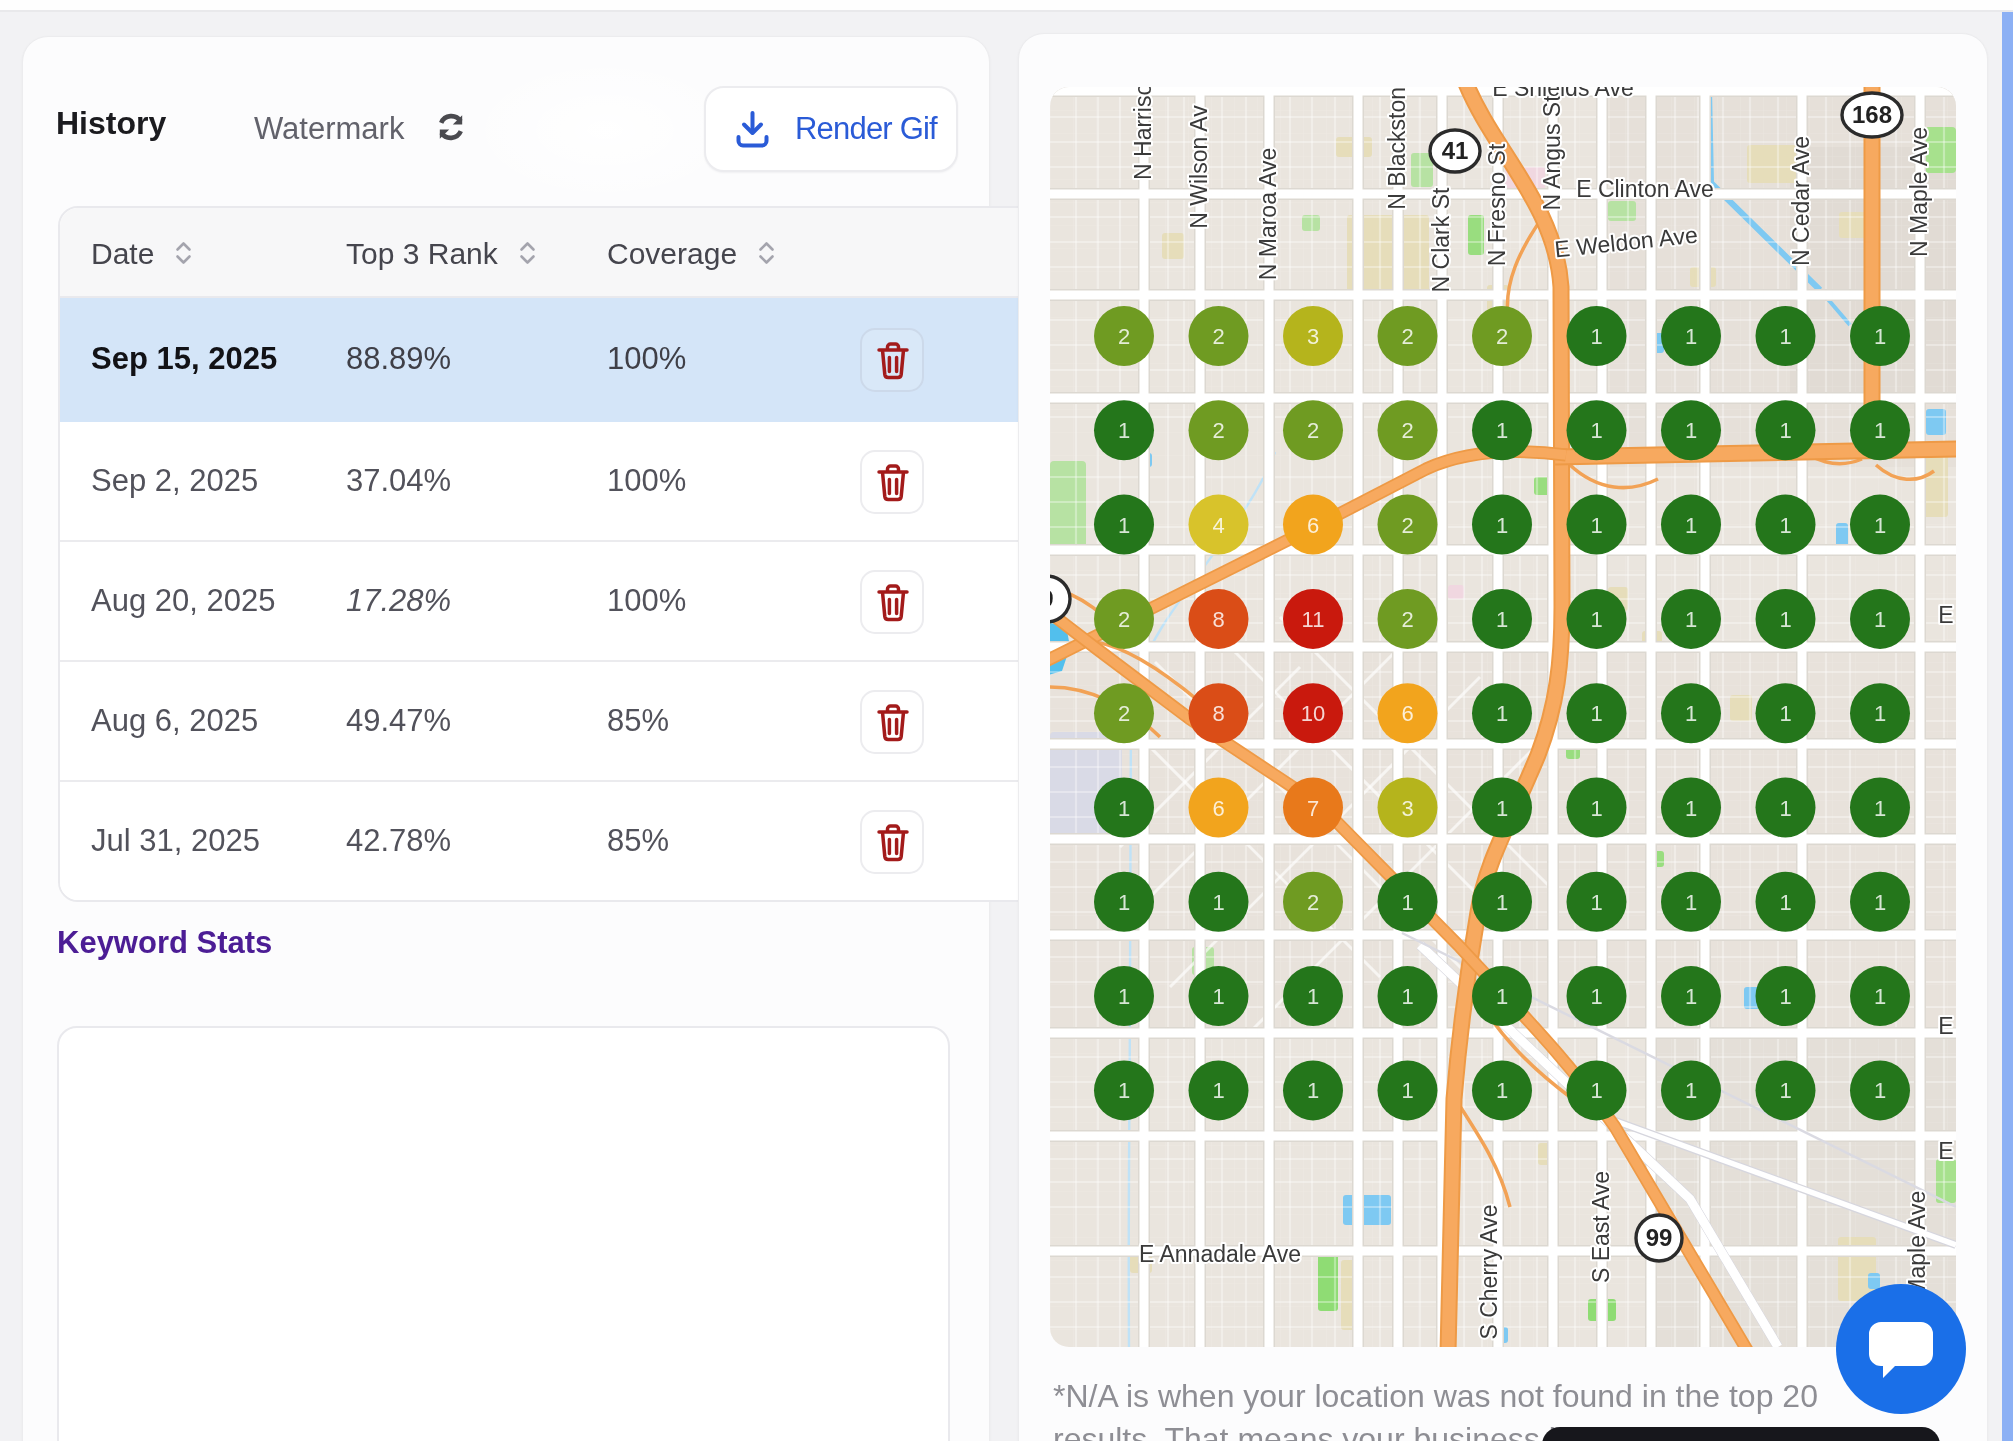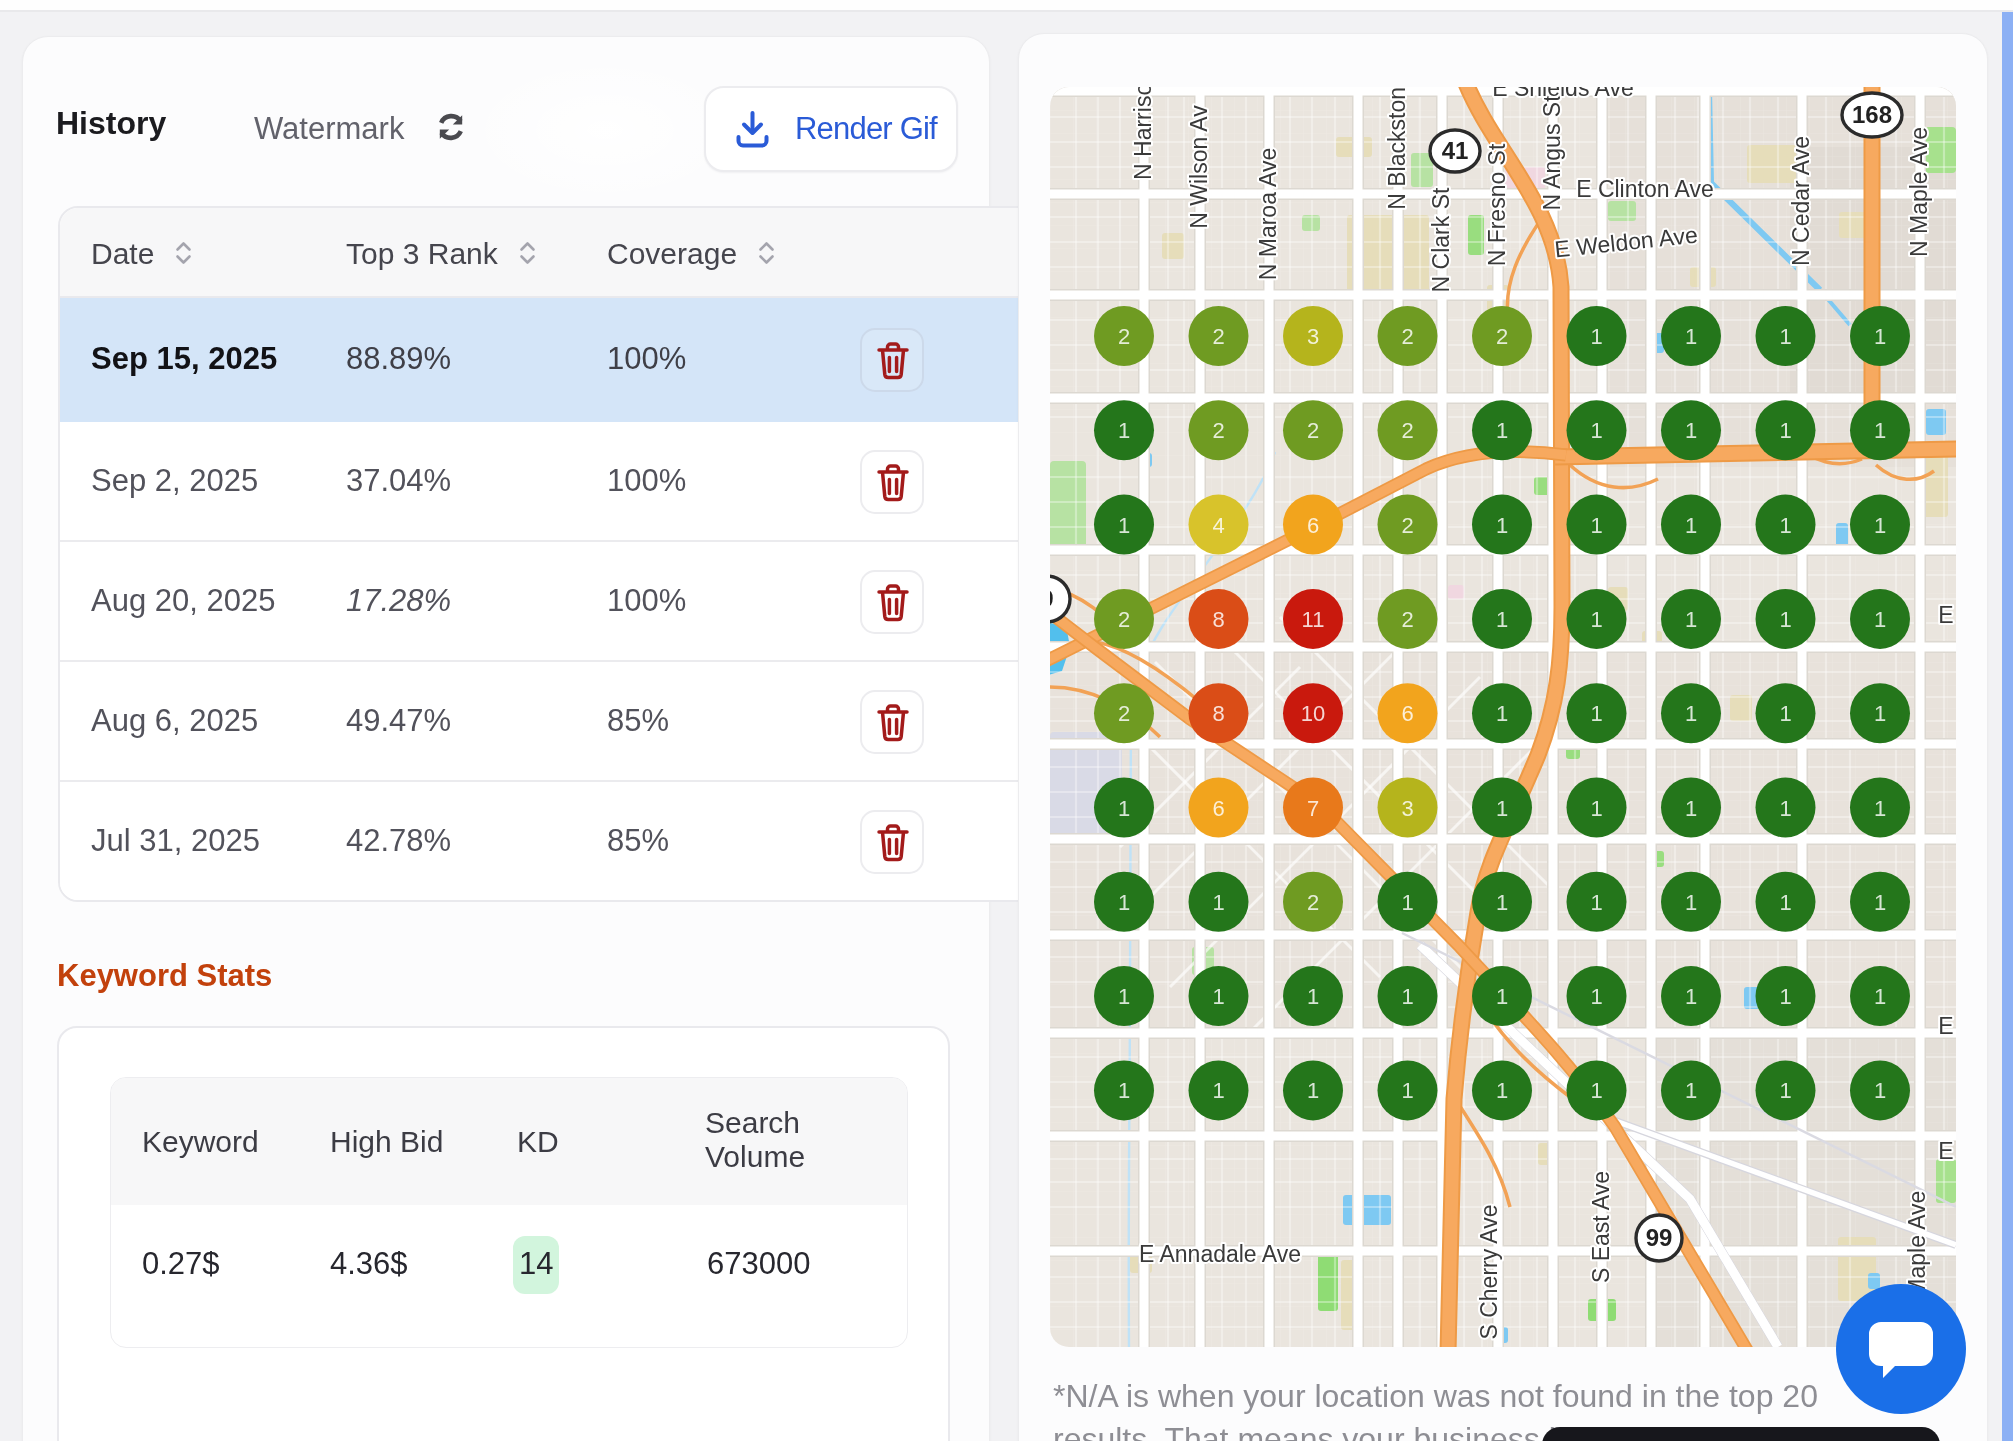--- a/index.html
+++ b/index.html
@@ -101,34 +101,22 @@
     <div class="abs" style="left:800px;top:602px;width:64px;height:64px;border:2px solid #ececef;border-radius:15px;background:#fff;">
 <svg style="position:absolute;left:13px;top:11px;" width="36" height="40" viewBox="0 0 36 40" fill="none">
  <path d="M4 9h28" stroke="#a31b1b" stroke-width="3.5" stroke-linecap="round"></path>
  <path d="M12.5 8.5V6a3 3 0 0 1 3-3h5a3 3 0 0 1 3 3v2.5" stroke="#a31b1b" stroke-width="3.5"></path>
  <path d="M7.5 9l2.3 24.5a3.4 3.4 0 0 0 3.4 3h9.6a3.4 3.4 0 0 0 3.4-3L28.5 9" stroke="#a31b1b" stroke-width="3.5" stroke-linejoin="round"></path>
  <path d="M14.4 16.5v14M21.6 16.5v14" stroke="#a31b1b" stroke-width="3.5" stroke-linecap="round"></path>
 </svg>
     </div>
     <div class="abs" style="left:0;top:692px;width:100%;height:2px;background:#ebebee;"></div>
   </div>
-<div class="abs" style="left:57px;top:958px;font-size:31px;font-weight:700;color:#c2410c;">Keyword Stats</div>
+<div class="abs" style="left:57px;top:925px;font-size:31px;font-weight:700;color:#4c1d95;">Keyword Stats</div>
 <div class="abs" style="left:57px;top:1026px;width:893px;height:467px;border:2px solid #e9e9ed;border-radius:20px;background:#fff;">
-  <div class="abs" style="left:51px;top:49px;width:798px;height:271px;border:1px solid #ededf0;border-radius:16px;overflow:hidden;">
-    <div class="abs" style="left:0;top:0;width:100%;height:127px;background:#f7f7f8;"></div>
-    <div class="abs" style="left:31px;top:47px;font-size:30px;color:#3c3c44;">Keyword</div>
-    <div class="abs" style="left:219px;top:47px;font-size:30px;color:#3c3c44;">High Bid</div>
-    <div class="abs" style="left:406px;top:47px;font-size:30px;color:#3c3c44;">KD</div>
-    <div class="abs" style="left:594px;top:28px;font-size:30px;color:#3c3c44;line-height:34px;">Search<br>Volume</div>
-    <div class="abs" style="left:31px;top:168px;font-size:31px;color:#27272e;">0.27$</div>
-    <div class="abs" style="left:219px;top:168px;font-size:31px;color:#27272e;">4.36$</div>
-    <div class="abs" style="left:402px;top:158px;width:46px;height:58px;background:#d2f5dd;border-radius:12px;"></div>
-    <div class="abs" style="left:408px;top:168px;font-size:31px;color:#27272e;">14</div>
-    <div class="abs" style="left:596px;top:168px;font-size:31px;color:#27272e;">673000</div>
-  </div>
   <div class="abs" style="left:82px;top:408px;font-size:24px;color:#9b9ba3;">1,000,000</div>
 </div>
 <div class="card" style="left:1018px;top:33px;width:970px;height:1480px;"></div>
 <div class="abs" style="left:1050px;top:87px;width:906px;height:1260px;border-radius:19px;overflow:hidden;"><svg width="906" height="1260" viewBox="0 0 906 1260" font-family="Liberation Sans, sans-serif">
       <rect width="906" height="1260" fill="#eae5de"></rect>
       <rect x="560" y="0" width="346" height="380" fill="#e2ddd6" opacity="0.55"></rect>
       <rect x="0" y="560" width="906" height="380" fill="#e5e0d9" opacity="0.55"></rect>
       <rect x="600" y="940" width="306" height="320" fill="#dfdad3" opacity="0.55"></rect>
       <rect x="740" y="60" width="166" height="250" fill="#dcd7d0" opacity="0.55"></rect>
       <defs>

